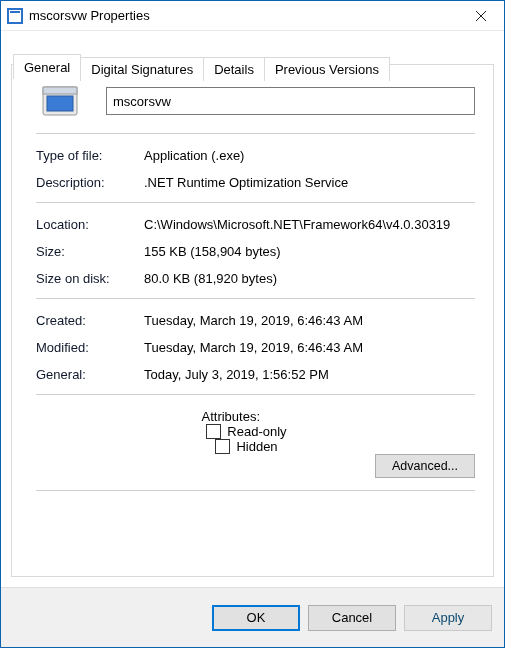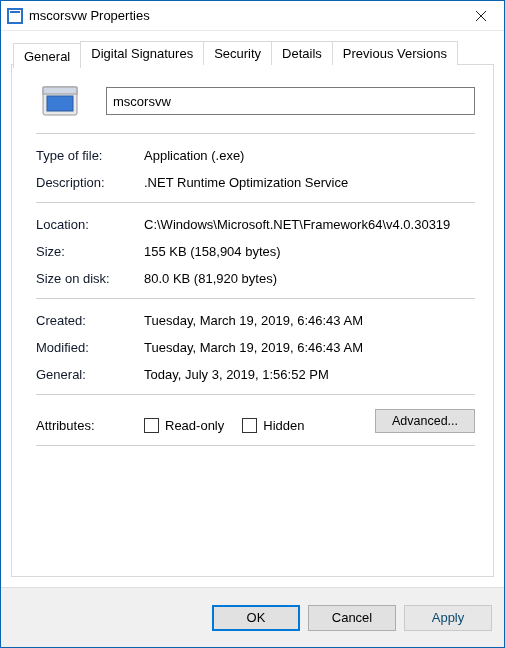--- a/index.html
+++ b/index.html
@@ -55,27 +55,27 @@
   }
   .tab {
     border: 1px solid #d9d9d9;
     border-bottom: none;
     padding: 4px 10px 4px 10px;
     font-size: 13px;
     background: #fff;
     color: #000;
     margin-right: -1px;
     position: relative;
-    top: 1px;
+    top: 17px;
   }
   .tab.active {
     background: #fff;
     border-color: #d9d9d9;
     padding-top: 5px;
-    top: 4px;
+    top: 15px;
     z-index: 3;
   }
   .tab:not(.active) {
     background: #fff;
   }
 
   .tabpanel {
     border: 1px solid #d9d9d9;
     flex: 1;
     padding: 16px 18px 14px 24px;
@@ -123,23 +123,24 @@
   }
   .kv .value {
     flex: 1;
     color: #000;
     overflow: hidden;
     white-space: nowrap;
   }
 
   .attr-row {
     display: flex;
-    align-items: flex-end;
+    align-items: center;
     padding: 6px 0;
     font-size: 13px;
+    flex-direction: column;
   }
   .attr-row .label {
     width: 108px;
     flex-shrink: 0;
   }
   .check {
     display: flex; align-items: center;
     margin-right: 18px;
   }
   .checkbox {
@@ -205,21 +206,20 @@
         <line x1="10" y1="0" x2="0" y2="10" stroke="currentColor" stroke-width="1"></line>
       </svg>
     </div>
   </div>
 
   <div class="client">
 
     <div class="tabstrip">
       <div class="tab active">General</div>
       <div class="tab">Digital Signatures</div>
-      <div class="tab">Security</div>
       <div class="tab">Details</div>
       <div class="tab">Previous Versions</div>
     </div>
 
     <div class="tabpanel">
 
       <div class="row-icon">
         <div class="file-icon">
           <svg width="40" height="40" viewBox="0 0 40 40">
             <rect x="3" y="6" width="34" height="28" rx="2" fill="#e8e8e8" stroke="#9a9a9a"></rect>

